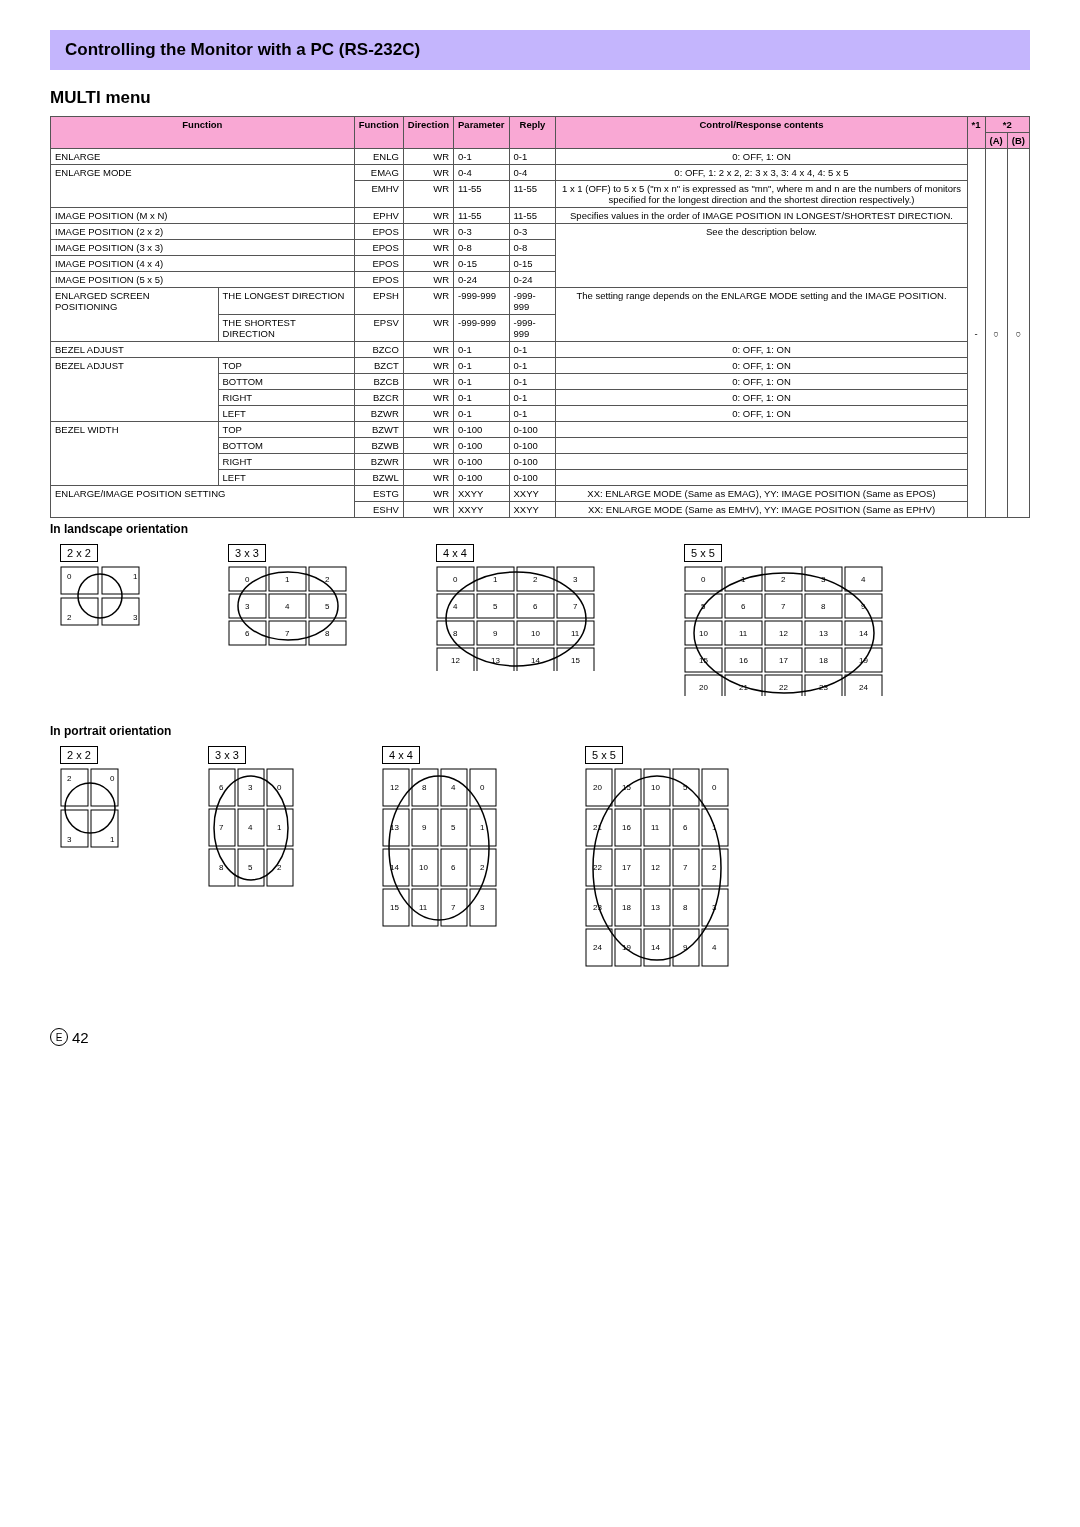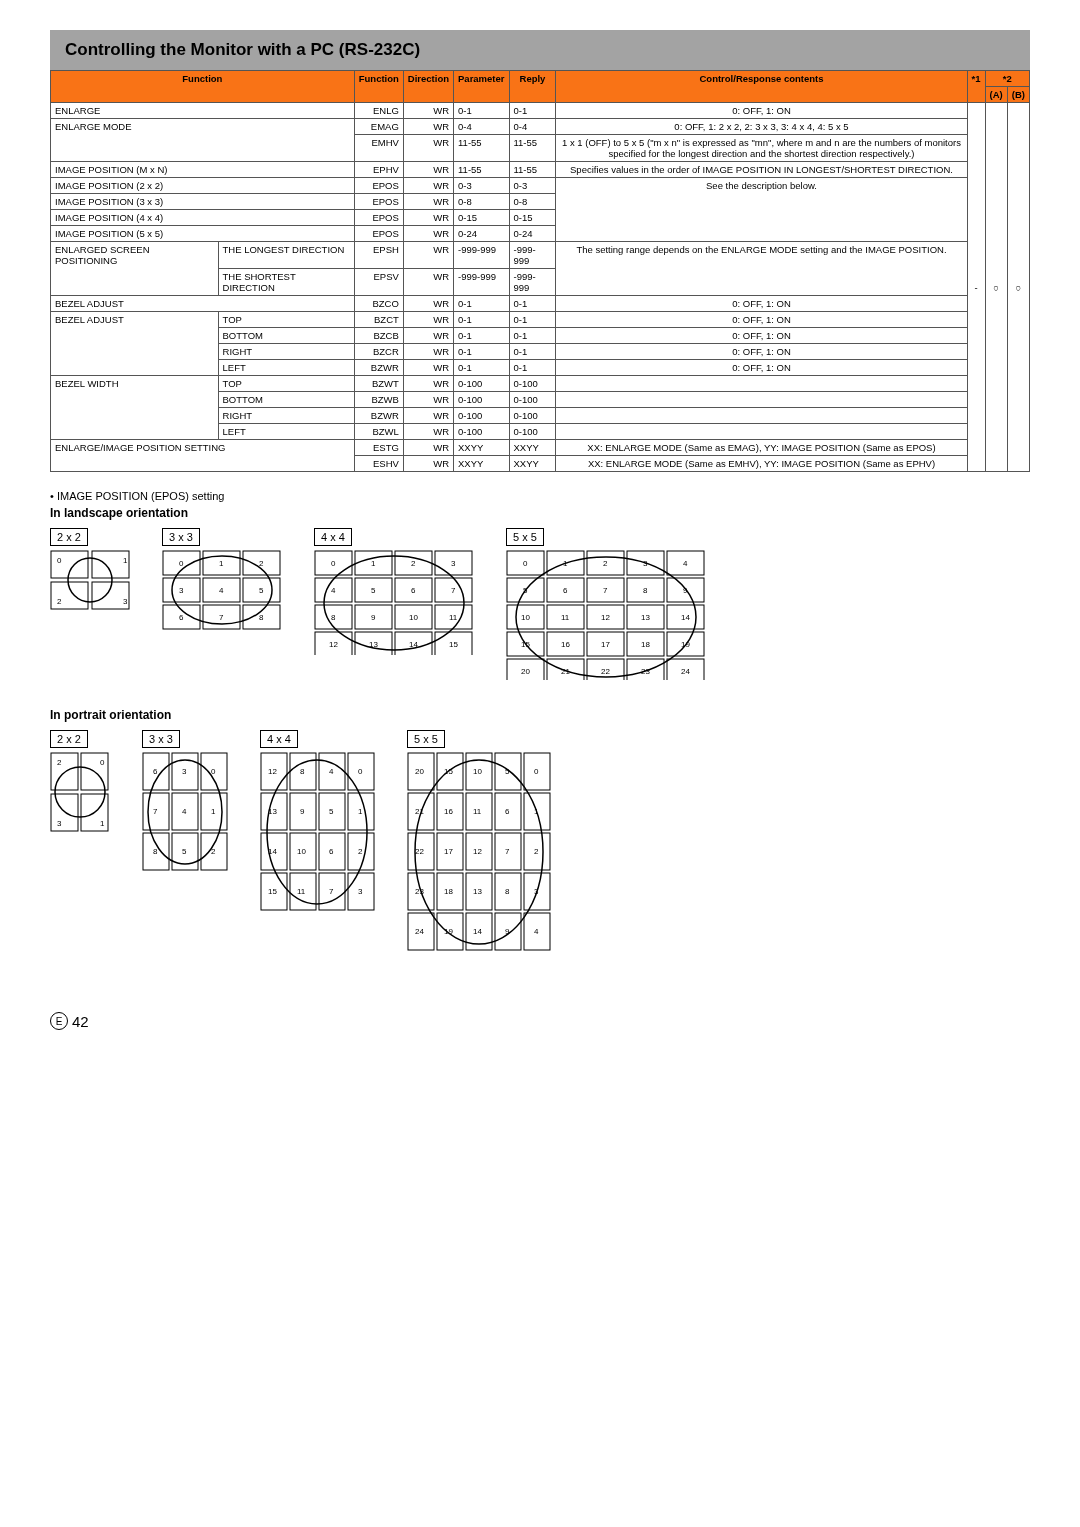--- a/index.html
+++ b/index.html
@@ -1,39 +1,40 @@
 <!DOCTYPE html>
 <html><head>
 <meta charset="utf-8">
 <style>
   * { box-sizing: border-box; margin: 0; padding: 0; }
   body { font-family: Arial, Helvetica, sans-serif; font-size: 11px; color: #000; background: #fff; width: 1080px; }
   .page { padding: 30px 50px 20px 50px; }
-  .header-bar { background: #a3a3a3; padding: 10px 15px; font-size: 17px; font-weight: bold; }
+  .header-bar { background: #c4b5fd; padding: 10px 15px; font-size: 17px; font-weight: bold; }
   .section-title { font-size: 17px; font-weight: bold; margin: 18px 0 8px 0; }
   table.main { border-collapse: collapse; width: 100%; font-size: 9.5px; }
   table.main th, table.main td { border: 1px solid #555; padding: 2px 4px; vertical-align: top; }
-  table.main th { background: #f97316; font-weight: bold; text-align: center; }
+  table.main th { background: #f9a8d4; font-weight: bold; text-align: center; }
   table.main td.cmd, table.main td.dir { text-align: right; }
   table.main td.param, table.main td.reply { text-align: left; }
   table.main td.ctrl { text-align: center; }
   .sub-heading { font-size: 11px; margin-top: 18px; }
   .sub-heading-b { font-size: 12px; font-weight: bold; margin-top: 4px; margin-bottom: 8px; }
-  .diag-row { display: flex; gap: 32px; margin-top: 6px; }
+  .diag-row { display: flex; gap: 88px; margin-top: 6px; margin-left: 10px; }
   .diag-block { display: flex; flex-direction: column; }
   .diag-label { border: 1px solid #000; padding: 2px 6px; font-size: 11px; width: fit-content; margin-bottom: 4px; background: #fff; }
   .grid-svg { }
   .page-num { margin-top: 60px; font-size: 15px; display: flex; align-items: center; gap: 4px; }
   .circ-e { width: 18px; height: 18px; border: 1px solid #000; border-radius: 50%; display: inline-flex; align-items: center; justify-content: center; font-size: 10px; }
 </style>
 </head>
 <body>
 
 <div class="page">
   <div class="header-bar">Controlling the Monitor with a PC (RS-232C)</div>
+  <div class="section-title">MULTI menu</div>
 
   <table class="main">
     <thead>
       <tr>
         <th colspan="2" rowspan="2">Function</th>
         <th rowspan="2">Function</th>
         <th rowspan="2">Direction</th>
         <th rowspan="2">Parameter</th>
         <th rowspan="2">Reply</th>
         <th rowspan="2" style="width:42%">Control/Response contents</th>
@@ -210,21 +211,20 @@
       <tr>
           <td class="cmd">ESHV</td>
           <td class="dir">WR</td>
           <td class="param">XXYY</td>
           <td class="reply">XXYY</td>
           <td class="ctrl">XX: ENLARGE MODE (Same as EMHV), YY: IMAGE POSITION (Same as EPHV)</td>
         </tr>
     </tbody>
   </table>
 
-  <div class="sub-heading">• IMAGE POSITION (EPOS) setting</div>
   <div class="sub-heading-b">In landscape orientation</div>
 
   <div class="diag-row">
 
     <div class="diag-block">
       <div class="diag-label">2 x 2</div>
       <svg class="grid-svg" width="80" height="60">
         <rect x="1" y="1" width="37" height="27" fill="none" stroke="#000"></rect>
           <rect x="42" y="1" width="37" height="27" fill="none" stroke="#000"></rect>
         <rect x="1" y="32" width="37" height="27" fill="none" stroke="#000"></rect>

